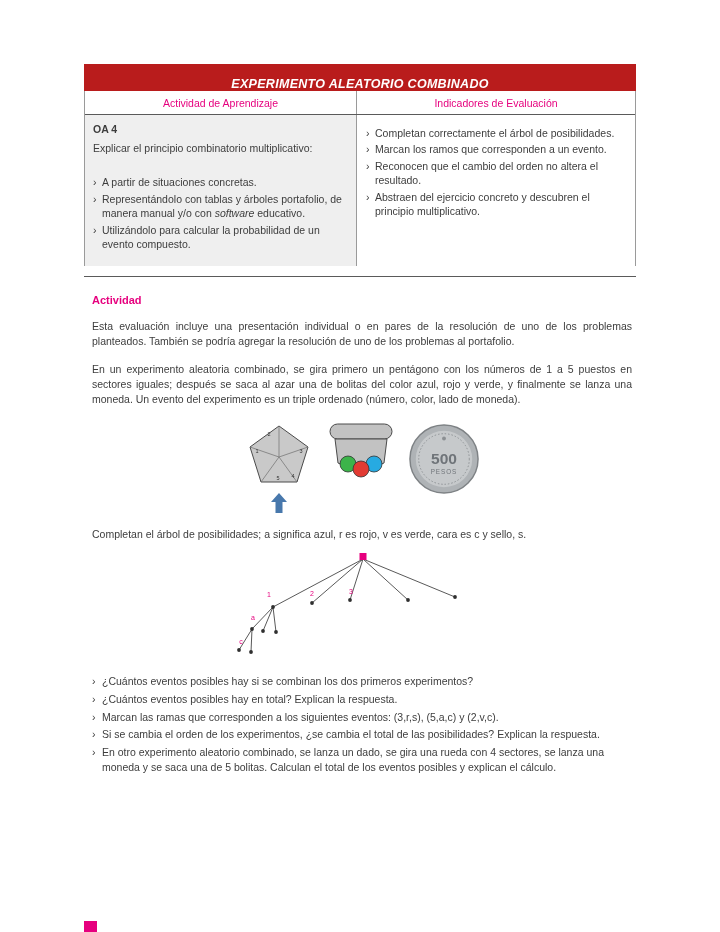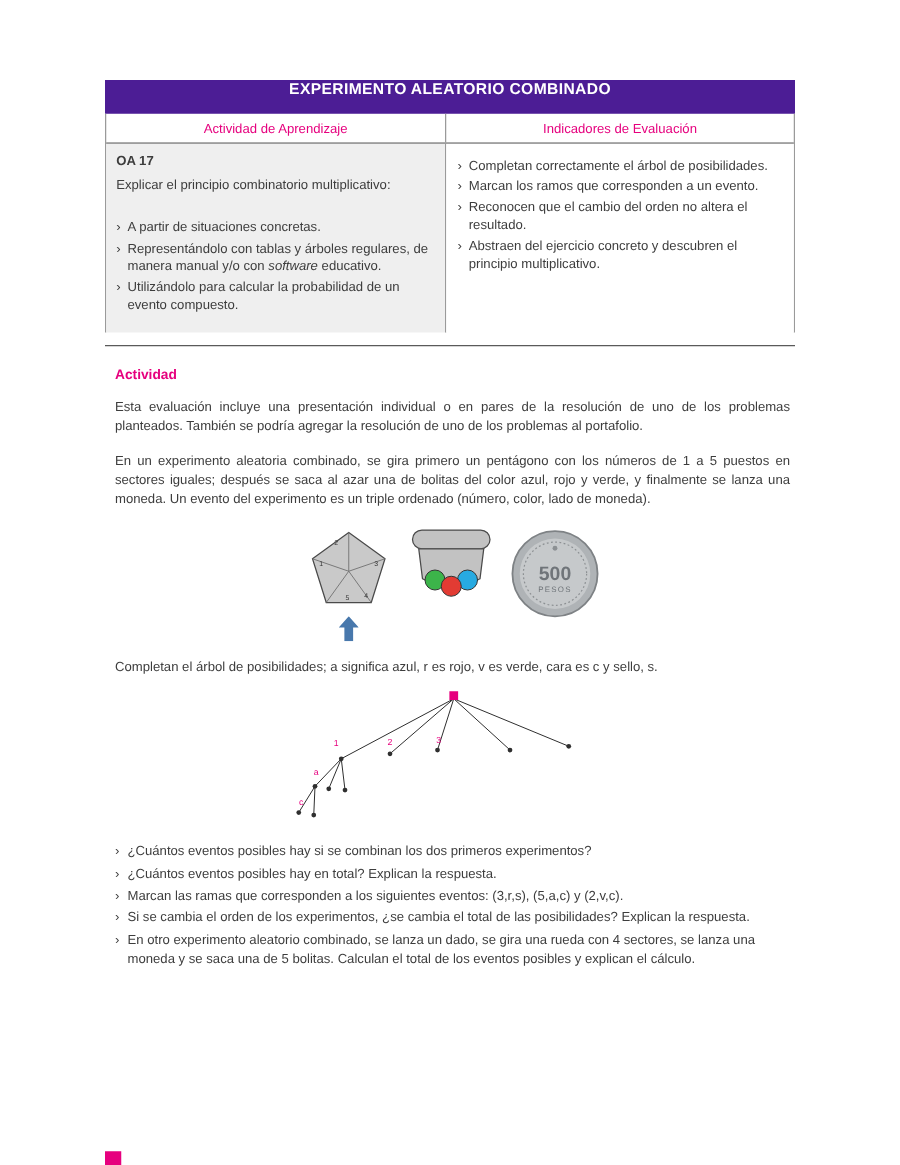--- a/index.html
+++ b/index.html
@@ -4,22 +4,22 @@
 <style>
   html,body { margin:0; padding:0; }
   body {
     width:720px; height:932px; background:#ffffff; position:relative;
     font-family:"Liberation Sans", sans-serif; color:#3d3d3d; font-size:10.5px;
     overflow:hidden;
   }
   .sheet { position:absolute; left:84px; top:64px; width:552px; }
 
   .title-bar {
-    background:#4c1d95; height:27px; display:flex; align-items:flex-start; justify-content:center;
-    color:#ffffff; font-weight:bold; font-size:12.5px; letter-spacing:0.3px;
+    background:#b91c1c; height:27px; display:flex; align-items:flex-end; justify-content:center;
+    color:#ffffff; font-weight:bold; font-size:12.5px; letter-spacing:0.3px;font-style:italic;
   }
   .grid { border-left:1px solid #9a9a9a; border-right:1px solid #9a9a9a; }
   .row { display:flex; }
   .cell-l { width:272px; border-right:1px solid #9a9a9a; box-sizing:border-box; }
   .cell-r { flex:1; box-sizing:border-box; }
   .thead { border-bottom:1px solid #5a5a5a; }
   .thead .cell-l, .thead .cell-r {
     height:23px; display:flex; align-items:center; justify-content:center;
     color:#E6007E; font-size:10.5px;
   }
@@ -59,29 +59,29 @@
     <span>EXPERIMENTO ALEATORIO COMBINADO</span>
   </div>
 
   <div class="grid">
     <div class="row thead">
       <div class="cell-l">Actividad de Aprendizaje</div>
       <div class="cell-r">Indicadores de Evaluación</div>
     </div>
     <div class="row">
       <div class="cell-l body-l">
-        <p class="oa-code">OA 17</p>
+        <p class="oa-code">OA 4</p>
         <p class="oa-intro">Explicar el principio combinatorio multiplicativo:</p>
         <div class="b">
           <span class="mk">›</span>
           <span>A partir de situaciones concretas.</span>
         </div>
         <div class="b">
           <span class="mk">›</span>
-          <span><span>Representándolo con tablas y árboles regulares, de manera manual y/o con </span><i>software</i><span> educativo.</span></span>
+          <span><span>Representándolo con tablas y árboles portafolio, de manera manual y/o con </span><i>software</i><span> educativo.</span></span>
         </div>
         <div class="b">
           <span class="mk">›</span>
           <span>Utilizándolo para calcular la probabilidad de un evento compuesto.</span>
         </div>
       </div>
       <div class="cell-r body-r">
         <div class="b">
           <span class="mk">›</span>
           <span>Completan correctamente el árbol de posibilidades.</span>

